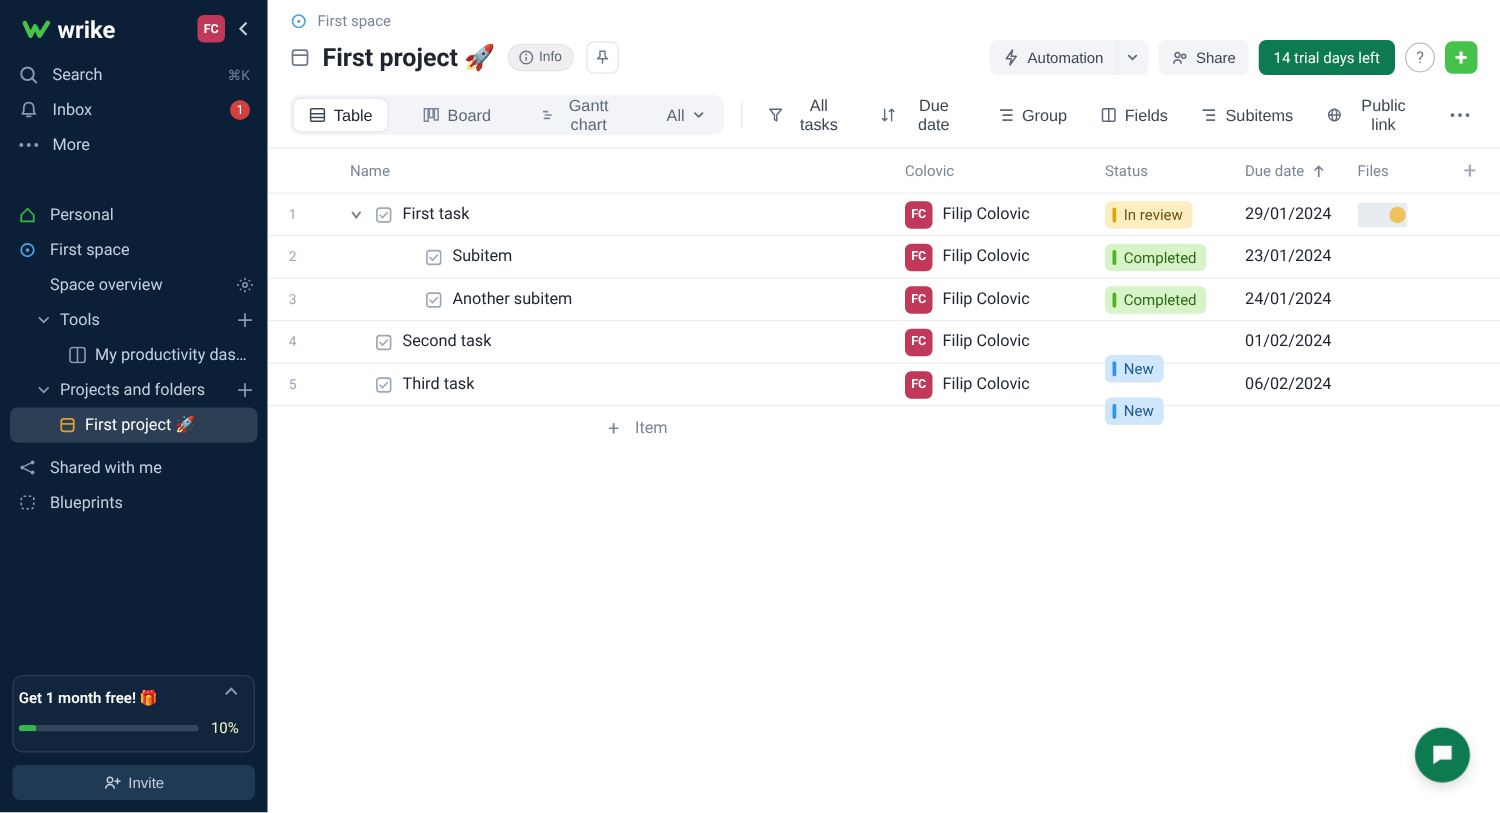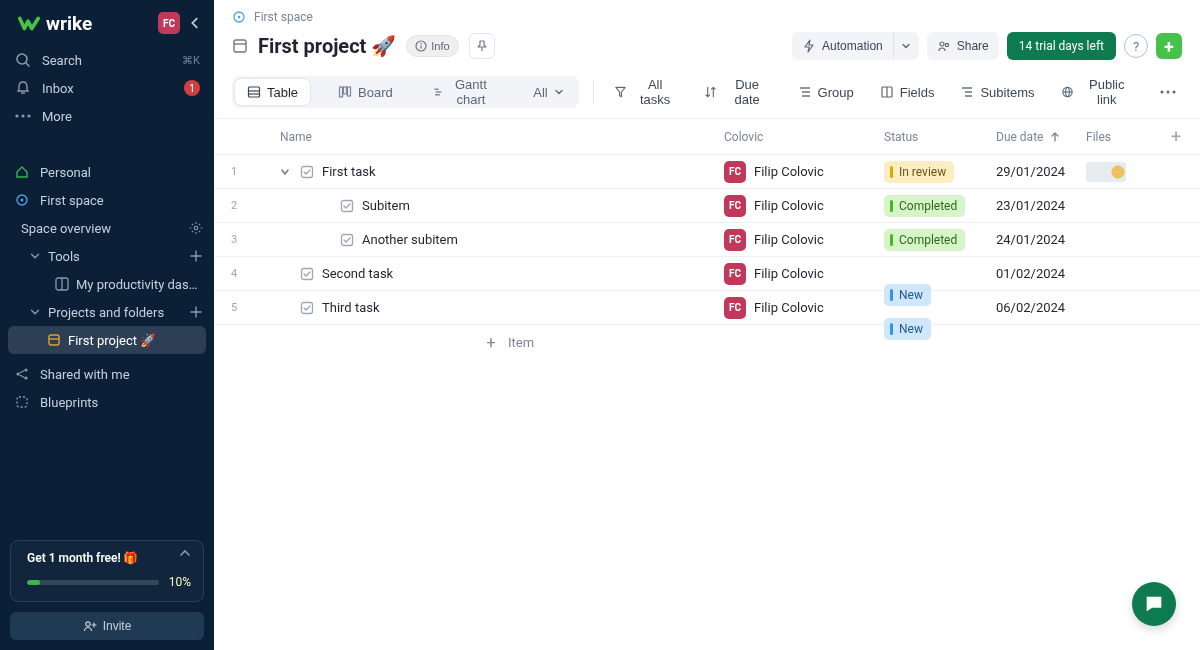--- a/index.html
+++ b/index.html
@@ -25,21 +25,21 @@
 .mini-ico { width: 16px; height: 16px; cursor: pointer; display:flex; align-items:center; justify-content:center; }
 .space-item { display: flex; align-items: center; height: 28px; padding: 0 14px; gap: 10px; cursor: pointer; }
 .space-item .sq { width: 16px; height: 16px; display:flex; align-items:center; justify-content:center; }
 .tree-row { display: flex; align-items: center; height: 28px; padding: 0 10px 0 28px; gap: 6px; cursor: pointer; color: #c5d0dd; }
 .tree-row .caret { width: 14px; height: 14px; }
 .tree-row .txt { flex: 1; font-size: 13px; white-space: nowrap; overflow: hidden; text-overflow: ellipsis; }
 .tree-row.depth2 { padding-left: 54px; }
 .tree-row.active { background: #2c3f54; border-radius: 6px; margin: 0 8px; padding-left: 38px; color: #fff; }
 .tree-row.active .txt { color:#fff; }
 .sidebar-bottom { margin-top: auto; padding: 10px; }
-.promo { background: #11263d; border: 1px solid #2c3f54; border-radius: 8px; padding: 10px 12px 12px 16px; position: relative; }
+.promo { background: #11263d; border: 1px solid #2c3f54; border-radius: 8px; padding: 10px 12px 12px 4px; position: relative; }
 .promo .chev-up { position: absolute; right: 8px; top: 4px; width: 18px; height: 18px; cursor:pointer; }
 .promo-title { color: #fff; font-size: 12px; font-weight: 600; }
 .promo-bar-row { display:flex; align-items:center; gap:10px; margin-top:10px; }
 .promo-bar { flex:1; height:5px; background:#34465b; border-radius:3px; overflow:hidden; }
 .promo-bar-fill { height:100%; background:#39b54a; border-radius:3px; }
 .promo-pct { color:#fef9c3; font-size:12px; }
 .invite-btn { margin-top:10px; width:100%; height:28px; background:#203a54; border:none; border-radius:6px; color:#c5d0dd; font-size:12px; display:flex; align-items:center; justify-content:center; gap:6px; cursor:pointer; }
 
 
 .main { flex:1; display:flex; flex-direction:column; background:#fff; min-width:0; }
@@ -165,21 +165,21 @@
     <div class="space-item">
       <span class="sq">
           <svg width="14" height="14" viewBox="0 0 14 14">
             <circle cx="7" cy="7" r="5" fill="none" stroke="#4aa3e0" stroke-width="1.4"></circle>
             <circle cx="7" cy="7" r="1.5" fill="#4aa3e0"></circle>
           </svg>
         </span>
       <span class="txt">First space</span>
     </div>
 
-    <div class="tree-row" style="padding-left:21px;">
+    <div class="tree-row" style="padding-left:40px;">
       <span class="txt">Space overview</span>
       <span class="mini-ico">
           <svg width="14" height="14" viewBox="0 0 24 24">
             <circle cx="12" cy="12" r="3" fill="none" stroke="#8a99ad" stroke-width="2"></circle>
             <path d="M12 2v3M12 19v3M4 12H1M23 12h-3M5 5l2 2M17 17l2 2M5 19l2-2M17 7l2-2" stroke="#8a99ad" stroke-width="2"></path>
           </svg>
         </span>
     </div>
 
     <div class="tree-row">

